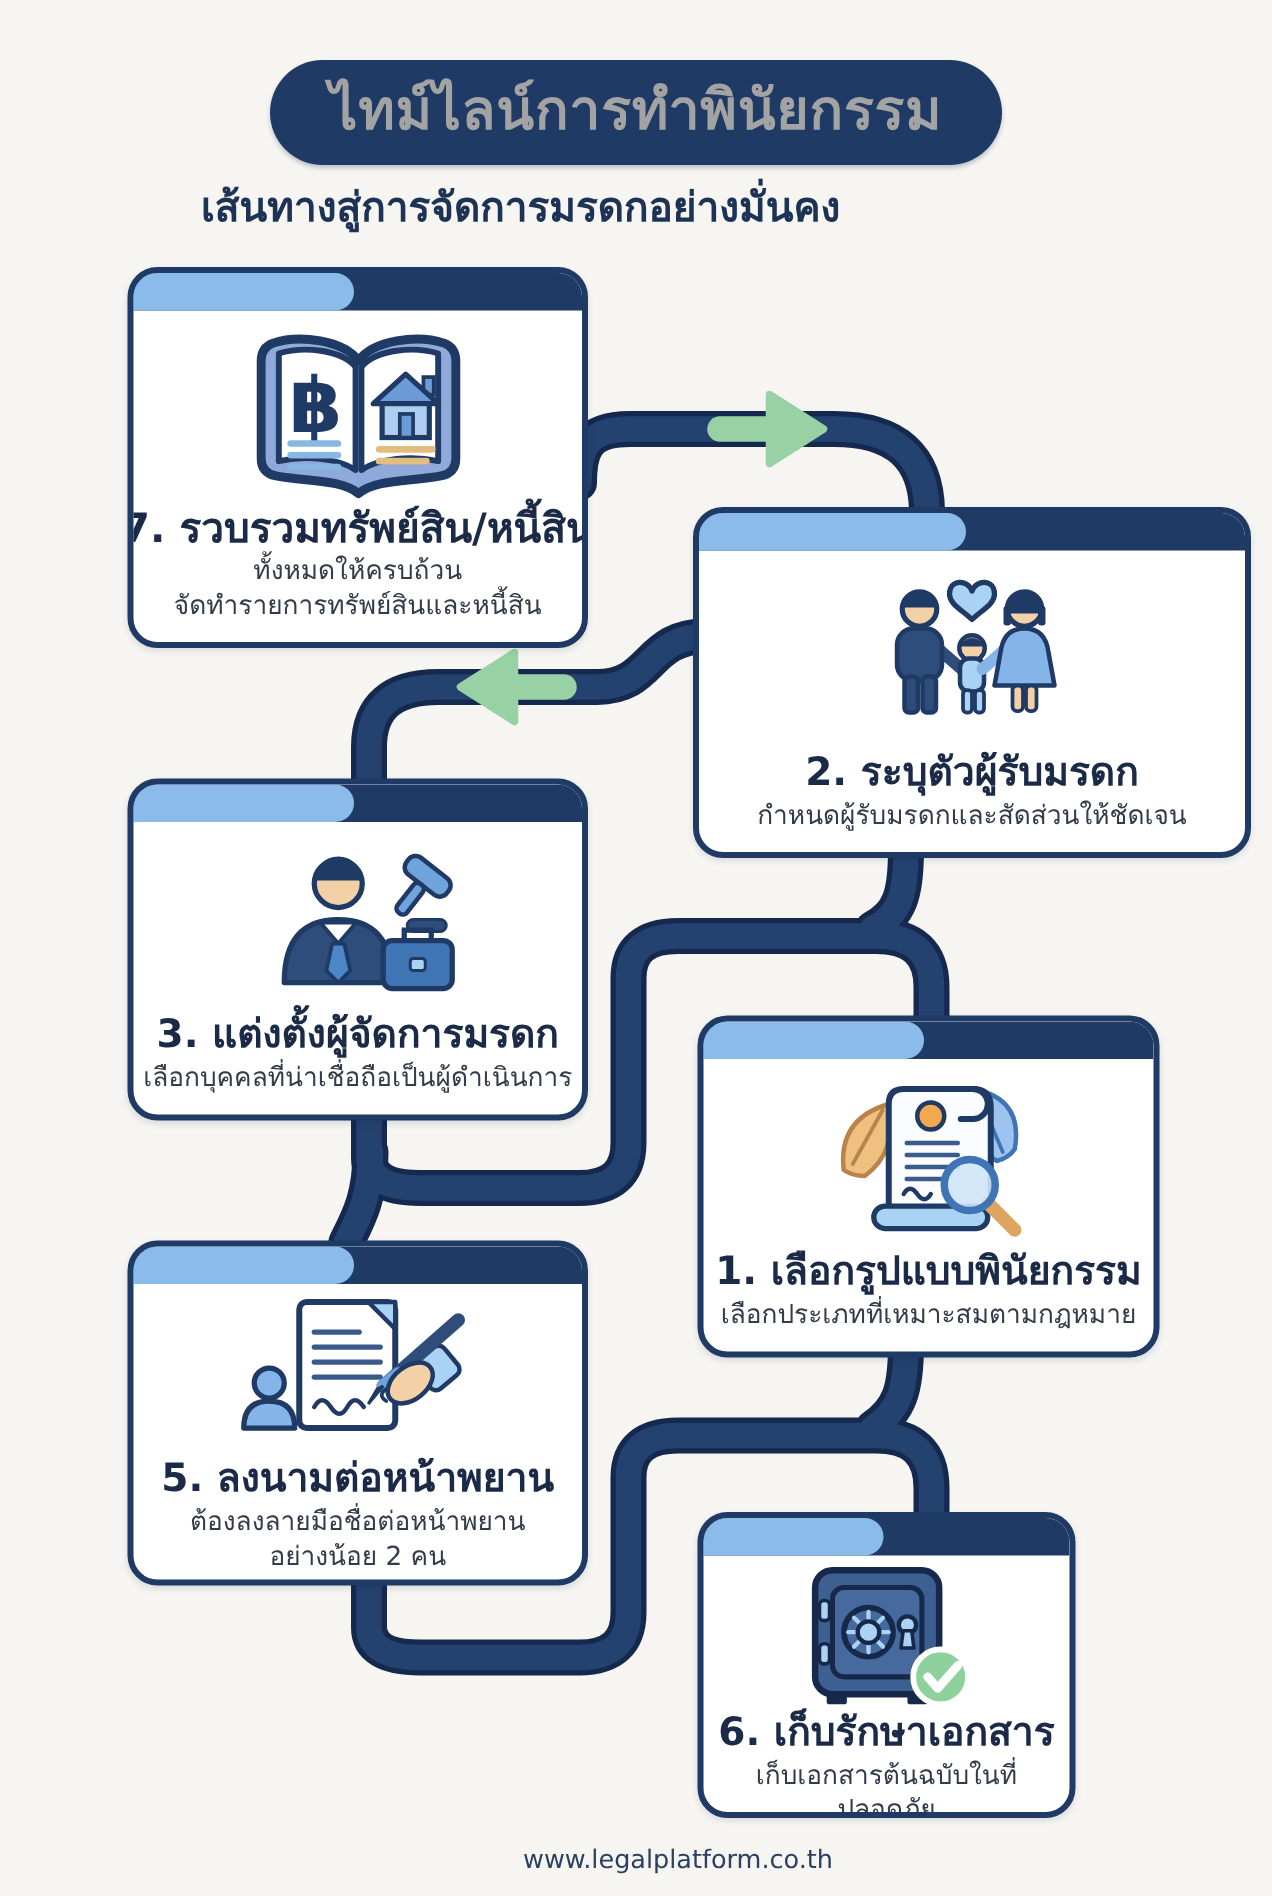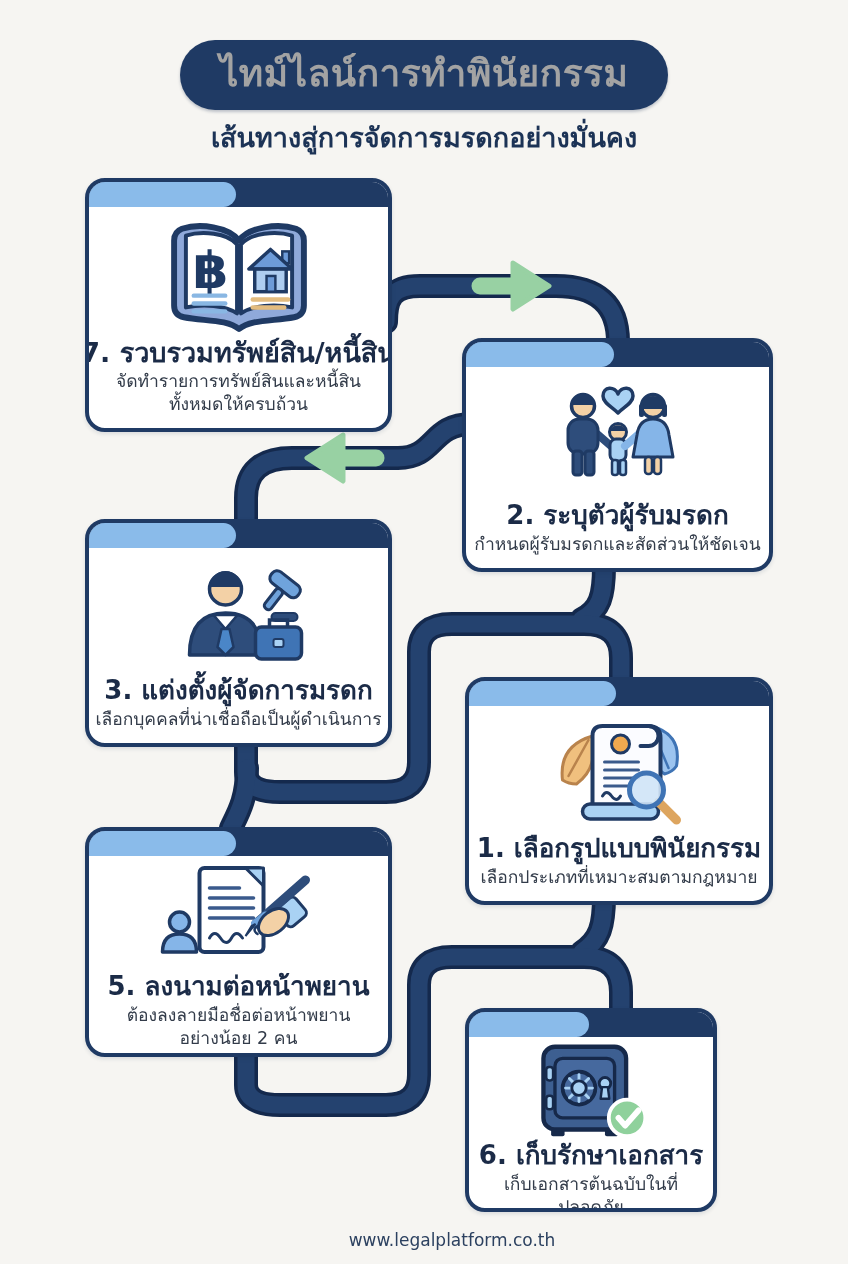--- a/index.html
+++ b/index.html
@@ -14,35 +14,35 @@
     background:#1f3a64;border-radius:35px;
     display:flex;align-items:center;justify-content:center;
     box-shadow:0 2px 3px rgba(20,41,77,.25);
   }
   .title-banner .t{
     color:#a3a3a3;font-size:37px;font-weight:bold;letter-spacing:.5px;
     line-height:1;padding-bottom:4px;
   }
   .subtitle{
     position:absolute;left:134px;top:116px;width:580px;z-index:2;
-    text-align:center;color:#1c3356;font-size:27px;font-weight:600;
+    color:#1c3356;font-size:27px;font-weight:600;
   }
   .card{
     position:absolute;z-index:2;box-sizing:border-box;background:#ffffff;
     border:4px solid #1f3a64;border-radius:20px;overflow:hidden;
     display:flex;flex-direction:column;align-items:center;
     box-shadow:0 2px 4px rgba(20,41,77,.12);
   }
   .card-top{width:100%;height:25px;background:#1f3a64;position:relative;flex:none;}
   .card-tab{position:absolute;left:0;top:0;height:25px;width:49%;background:#8abbea;border-radius:0 13px 13px 0;}
   .icon-wrap{flex:1;display:flex;align-items:center;justify-content:center;width:100%;padding-top:4px;}
   .step-title{font-weight:bold;color:#1b2b47;font-size:26px;line-height:1.15;text-align:center;white-space:nowrap;}
   .step-sub{color:#333c4a;font-size:17.5px;line-height:1.32;text-align:center;padding:2px 6px 12px 6px;}
   .c1{left:85px;top:178px;width:307px;height:254px;}
-  .c2{left:462px;top:338px;width:311px;height:234px;}
+  .c2{left:462px;top:338px;width:372px;height:234px;}
   .c3{left:85px;top:507px;width:307px;height:228px;margin-top:12px;}
   .c4{left:465px;top:677px;width:308px;height:228px;}
   .c5{left:85px;top:827px;width:307px;height:230px;}
   .c6{left:465px;top:1008px;width:252px;height:204px;}
   .c1 .step-title{font-size:27px;}
   .footer{
     position:absolute;left:0;right:0;bottom:14px;z-index:2;
     text-align:center;color:#2c4160;font-size:17px;transform:translateX(28px);
   }
   .ic{display:block;}
@@ -111,22 +111,22 @@
             <path d="M34 98 H66"></path>
         </g>
         <g stroke="#e3bc7f" stroke-width="4.5" stroke-linecap="round">
           <path d="M94 86 H130"></path>
             <path d="M94 94 H126"></path>
         </g>
       </svg>
     </div>
     <div class="step-title">7. รวบรวมทรัพย์สิน/หนี้สิน</div>
     <div class="step-sub">
+      <div>ทั้งหมดให้ครบถ้วน</div>
       <div>จัดทำรายการทรัพย์สินและหนี้สิน</div>
-      <div>ทั้งหมดให้ครบถ้วน</div>
     </div>
   </div>
 
   <div class="card c2">
     <div class="card-top">
       <div class="card-tab"></div>
     </div>
     <div class="icon-wrap">
       <svg class="ic" width="210" height="120" viewBox="0 0 170 120">
         <path d="M85 18 c-3 -8 -15 -8 -15 2 c0 7 9 11 15 17 c6 -6 15 -10 15 -17 c0 -10 -12 -10 -15 -2 Z" fill="#a9d2f4" stroke="#1f3a64" stroke-width="3.5" stroke-linejoin="round"></path>

